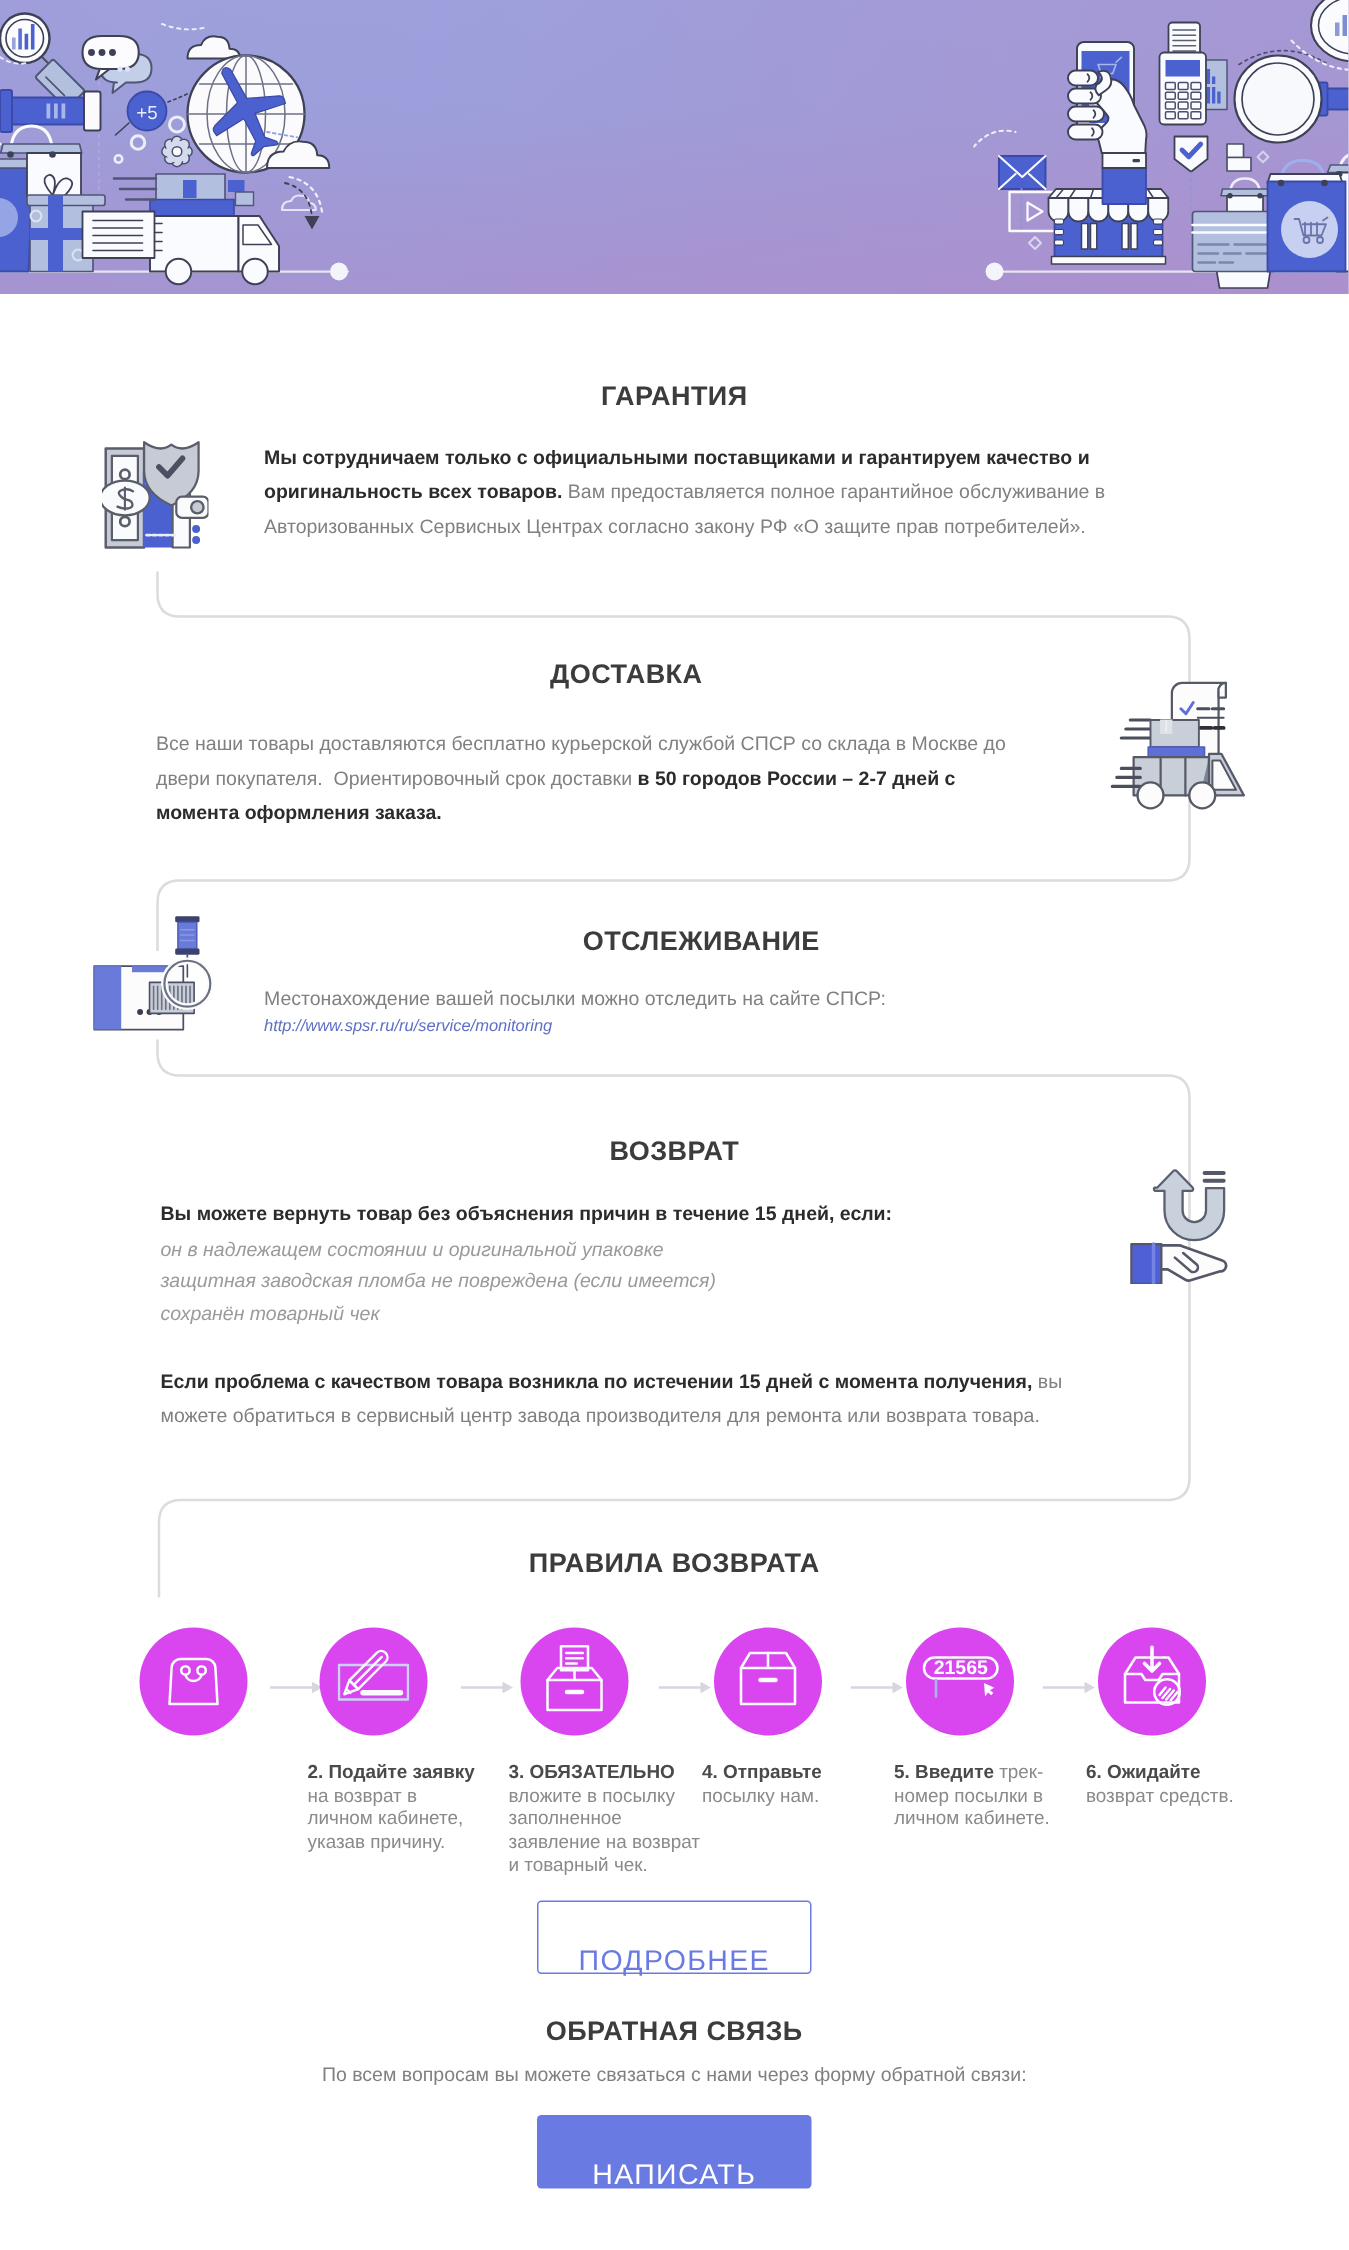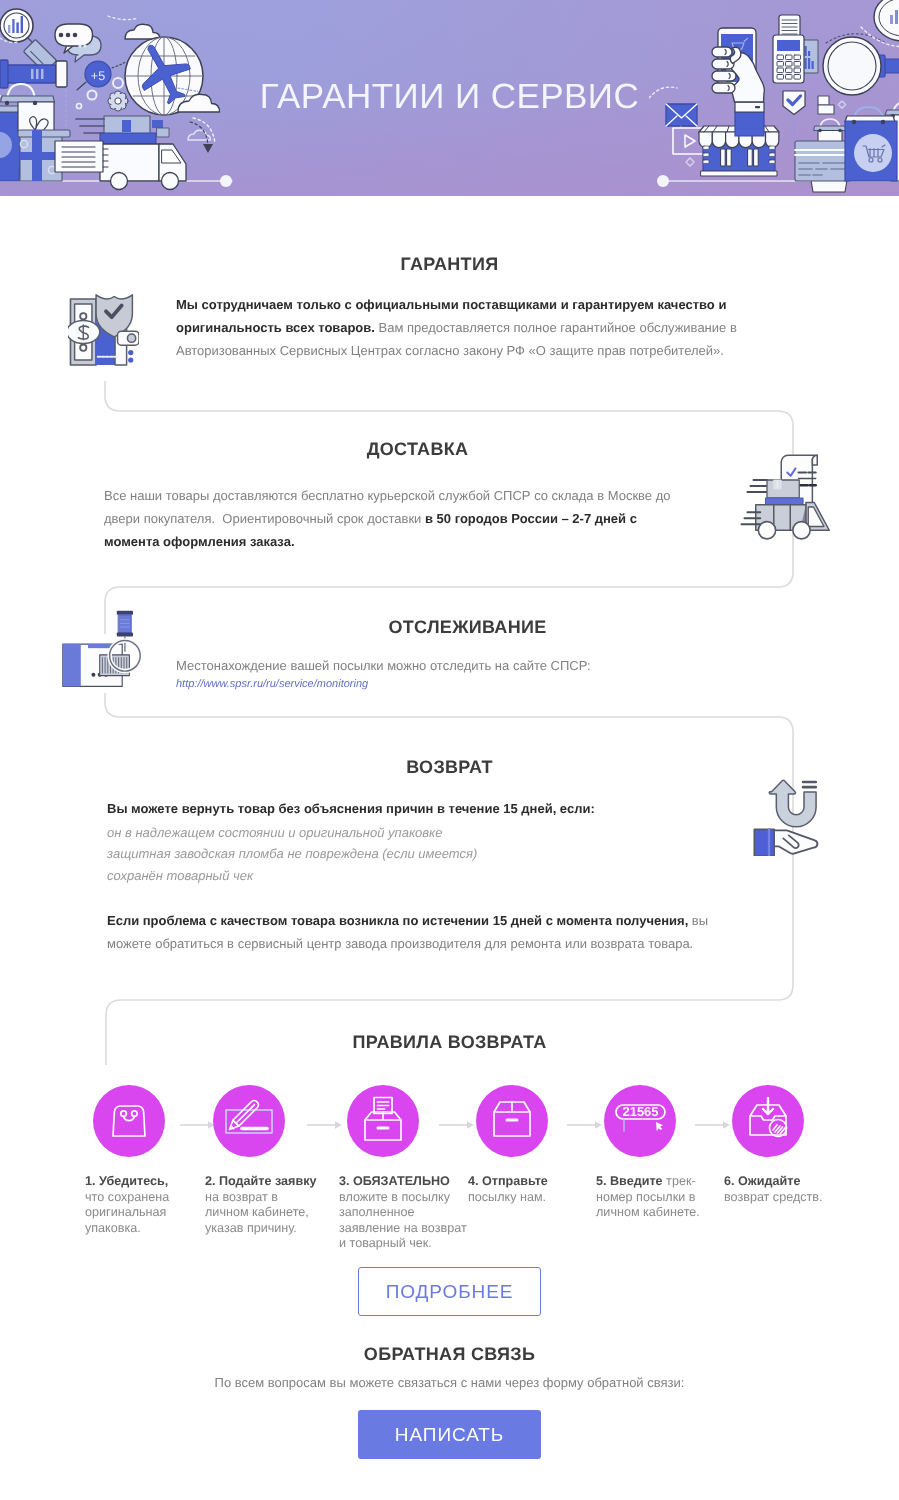--- a/index.html
+++ b/index.html
@@ -67,30 +67,30 @@
   .arrow { position:absolute; top:32px; }
   .step-cap { font-size:12.6px; line-height:15.6px; color:#8a8a8a; margin-top:17px; }
   .step-cap b { font-weight:700; color:#4a4a4a; }
 
   .btn-outline {
     position:absolute; width:183px; height:49px;
     border:1px solid #6a7ae3; border-radius:3px; background:#fff;
     color:#6a7ae3; font-size:19px; letter-spacing:0.9px;
     line-height:47px; text-align:center; font-weight:400;
     font-family:"Liberation Sans", sans-serif;
-    padding:0;
+    padding:16px;
   }
   svg text.tracknum { font-family:"Liberation Sans", sans-serif; }
   .btn-solid {
     position:absolute; width:183px; height:49px;
     border:none; border-radius:3px; background:#6a7ae3;
     color:#fff; font-size:19px; letter-spacing:0.9px;
     line-height:49px; text-align:center; font-weight:400;
     font-family:"Liberation Sans", sans-serif;
-    padding:0;
+    padding:16px;
   }
 </style>
 </head>
 <body>
 
 <div class="page">
 
   <div class="hero">
     <svg class="hero-art left" width="252" height="196" viewBox="0 0 252 196">
       <g stroke-linejoin="round" stroke-linecap="round">
@@ -398,21 +398,20 @@
           <g stroke="#6a74a8" stroke-width="1.2" fill="none">
             <path d="M214,146 h3 l3,11 h12 l3,-7.5 h-15.5"></path>
             <path d="M221,148.5 v8 M225,148.5 v8 M229,148.5 v8"></path>
             <path d="M233,147 l3,-2"></path>
             <circle cx="222" cy="160" r="2"></circle>
             <circle cx="231" cy="160" r="2"></circle>
           </g>
         </g>
       </g>
     </svg>
-    <div class="hero-title">ГАРАНТИИ И СЕРВИС</div>
   </div>
 
   <svg class="snake" width="899" height="1500">
     <g fill="none" stroke="#dcdcdc" stroke-width="1.7" stroke-linecap="butt">
       <path d="M105,381 L105,396 Q105,411 120,411 L778,411 Q793,411 793,426 L793,572 Q793,587 778,587 L120,587 Q105,587 105,602 L105,634"></path>
       <path d="M105,693 L105,702 Q105,717 120,717 L778,717 Q793,717 793,732 L793,985 Q793,1000 778,1000 L121,1000 Q106,1000 106,1015 L106,1065"></path>
     </g>
   </svg>
 
   <div class="content">
@@ -535,21 +534,20 @@
           <div class="circle">
             <span><svg width="44" height="44" viewBox="0 0 44 44">
                 <g fill="none" stroke="#fafbff" stroke-width="1.7" stroke-linejoin="round" stroke-linecap="round">
                   <path d="M13.4,9 h17.2 a6,6 0 0 1 6,5.7 l1.4,24.3 h-32 l1.4,-24.3 a6,6 0 0 1 6,-5.7 z"></path>
                   <circle cx="16.6" cy="16.6" r="2.8"></circle>
                   <circle cx="27.4" cy="16.6" r="2.8"></circle>
                   <path d="M16.6,19.6 a5.6,5.6 0 0 0 10.8,0"></path>
                 </g>
               </svg></span>
           </div>
-          <div class="step-cap" style="width:88px"><b>1.</b> <b>Убедитесь,</b><span> что сохранена оригинальная упаковка.</span></div>
         </div>
         <div class="arrow" style="left: 95px;"><svg width="36" height="10" viewBox="0 0 36 10">
             <path d="M0,5 h29" stroke="#d6d6de" stroke-width="1.6" fill="none"></path>
             <path d="M28,1.2 l7,3.8 l-7,3.8 z" fill="#d6d6de"></path>
           </svg></div>
         <div class="step" style="width: 116px; left: 120px;">
           <div class="circle">
             <span><svg width="48" height="40" viewBox="0 0 48 40">
                 <g fill="none" stroke="#ccd2f6" stroke-width="1.6" stroke-linejoin="round" stroke-linecap="round">
                   <rect x="1" y="11" width="46" height="23"></rect>

